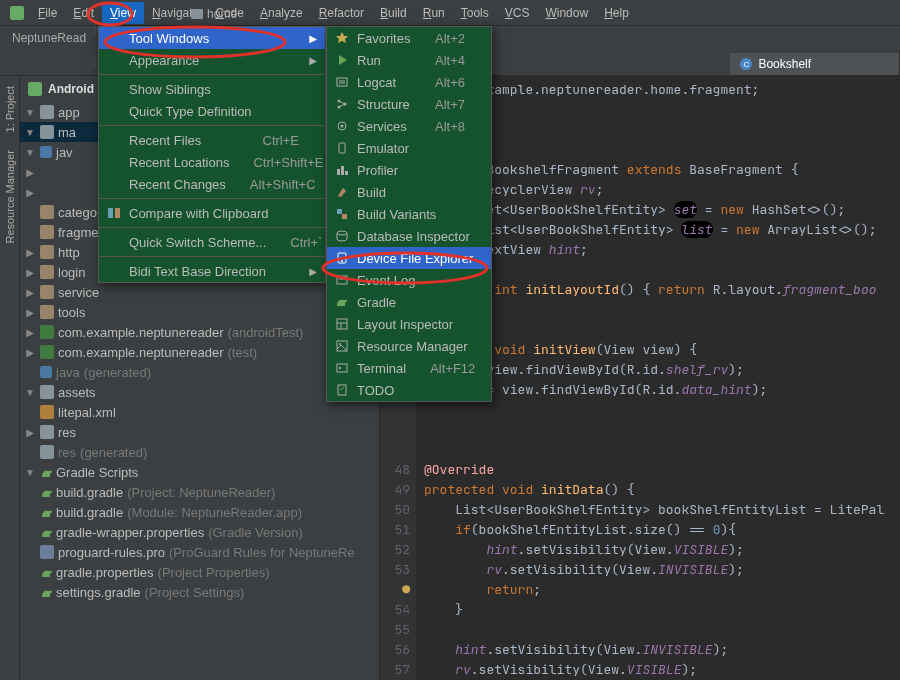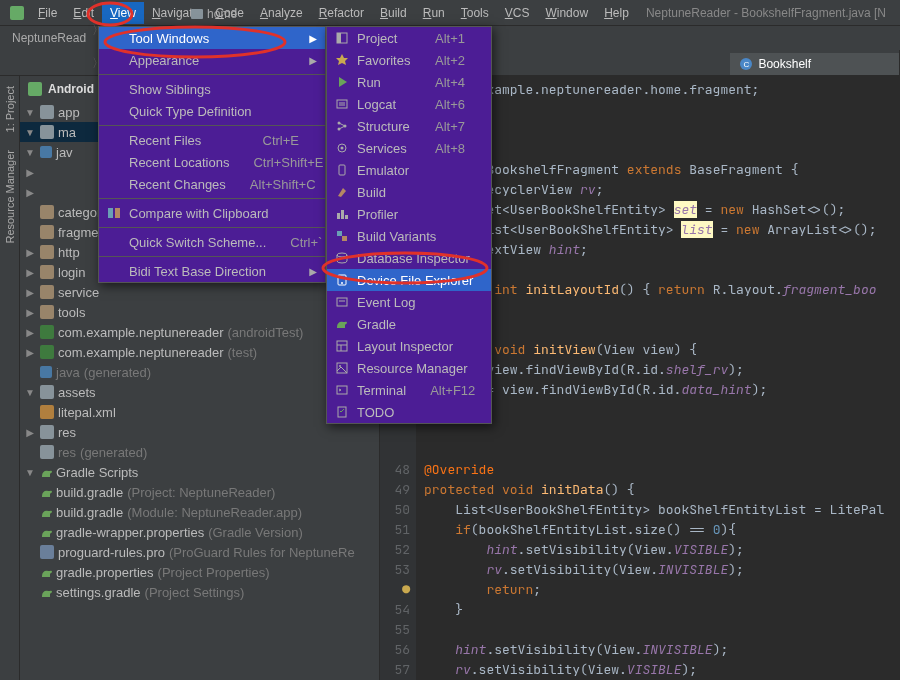--- a/index.html
+++ b/index.html
@@ -123,33 +123,33 @@
     width:36px; background:#313335; color:#606366;
     text-align:right; padding:4px 6px 0 0;
     line-height:20px;
   }
   .code {
     white-space:pre; padding:4px 0 0 8px; line-height:20px; color:#a9b7c6;
     position:relative;
   }
   .kw { color:#cc7832;}
   .field { color:#9876aa;font-style:italic;}
-  .ann { color:#f97316;}
+  .ann { color:#fca5a5;}
   .num { color:#6897bb;}
   .fnname{ color:#fdba74;}
-  .hlbox { background:#fef9c3; }
+  .hlbox { background:#000000;border-radius:8px; }
   .collapsed-box {
     display:inline-block; border:1px solid #555; padding:0 5px;
     color:#888; border-radius:2px; background:#3c3f41; font-size:11px;
     line-height:14px;
   }
   
   .popup {
     position:absolute;
-    background:#4c1d95;
+    background:#14532d;
     border:1px solid #555;
     box-shadow:2px 3px 10px rgba(0,0,0,0.6);
     font-size:13px;
     color:#bbb;
     z-index:100;
   }
   .popup .prow {
     display:flex; align-items:center;
     height:22px; padding:0 26px 0 30px;
     position:relative; cursor:default;
@@ -170,21 +170,20 @@
   }
   .annotation svg { overflow:visible; }
   .redstroke { stroke:#e0312a; stroke-width:3; fill:none; }
 </style>
 </head>
 <body>
 
 <div class="menubar">
   <span class="logo"></span>
   <span id="menu-items"><span class="mitem"><u>F</u>ile</span><span class="mitem"><u>E</u>dit</span><span class="mitem open"><u>V</u>iew</span><span class="mitem"><u>N</u>avigate</span><span class="mitem"><u>C</u>ode</span><span class="mitem"><u>A</u>nalyze</span><span class="mitem"><u>R</u>efactor</span><span class="mitem"><u>B</u>uild</span><span class="mitem"><u>R</u>un</span><span class="mitem"><u>T</u>ools</span><span class="mitem"><u>V</u>CS</span><span class="mitem"><u>W</u>indow</span><span class="mitem"><u>H</u>elp</span></span>
-  <span class="title">NeptuneReader - BookshelfFragment.java [N</span>
 </div>
 
 <div class="crumbs">
   <span>NeptuneRead</span>
   <span id="crumbs"><span class="sep">〉</span><span class="pill">
         <span class="ic-folder"></span>
         <span>home</span>
       </span><span class="sep">〉</span><span class="pill">
         <span class="ic-folder"></span>
         <span>fragment</span>
@@ -470,30 +469,20 @@
     <div class="prow">
       <span>Bidi Text Base Direction</span>
       <span class="subarrow">▶</span>
     </div>
   </div>
 
 <div class="popup" id="popup-toolwin" style="left:326px; top:26px; width:166px;">
     <div class="prow">
       <span class="picon">
         <svg width="14" height="14">
-          <rect x="2" y="2" width="10" height="10" fill="none" stroke="#aaa"></rect>
-          <rect x="2" y="2" width="4" height="10" fill="#aaa"></rect>
-        </svg>
-      </span>
-      <span>Project</span>
-      <span class="sc">Alt+1</span>
-    </div>
-    <div class="prow">
-      <span class="picon">
-        <svg width="14" height="14">
           <path d="M7 1 L9 5 L13 5 L10 8 L11 12 L7 10 L3 12 L4 8 L1 5 L5 5 Z" fill="#c9a94f"></path>
         </svg>
       </span>
       <span>Favorites</span>
       <span class="sc">Alt+2</span>
     </div>
     <div class="prow">
       <span class="picon">
         <svg width="14" height="14">
           <path d="M4 2 L12 7 L4 12 Z" fill="#6aa35a"></path>
@@ -539,32 +528,32 @@
       <span class="picon">
         <svg width="14" height="14">
           <rect x="4" y="2" width="6" height="10" rx="1" fill="none" stroke="#aaa"></rect>
         </svg>
       </span>
       <span>Emulator</span>
     </div>
     <div class="prow">
       <span class="picon">
         <svg width="14" height="14">
+          <path d="M2 12 L2 6 L5 6 L5 12 M6 12 L6 3 L9 3 L9 12 M10 12 L10 8 L13 8 L13 12" fill="#aaa"></path>
+        </svg>
+      </span>
+      <span>Profiler</span>
+    </div>
+    <div class="prow">
+      <span class="picon">
+        <svg width="14" height="14">
           <path d="M3 11 L8 3 L11 6 L6 12 Z" fill="#b58863"></path>
         </svg>
       </span>
       <span>Build</span>
-    </div>
-    <div class="prow">
-      <span class="picon">
-        <svg width="14" height="14">
-          <path d="M2 12 L2 6 L5 6 L5 12 M6 12 L6 3 L9 3 L9 12 M10 12 L10 8 L13 8 L13 12" fill="#aaa"></path>
-        </svg>
-      </span>
-      <span>Profiler</span>
     </div>
     <div class="prow">
       <span class="picon">
         <svg width="14" height="14">
           <rect x="2" y="2" width="5" height="5" fill="#6a9fb5"></rect>
           <rect x="7" y="7" width="5" height="5" fill="#b58863"></rect>
         </svg>
       </span>
       <span>Build Variants</span>
     </div>

